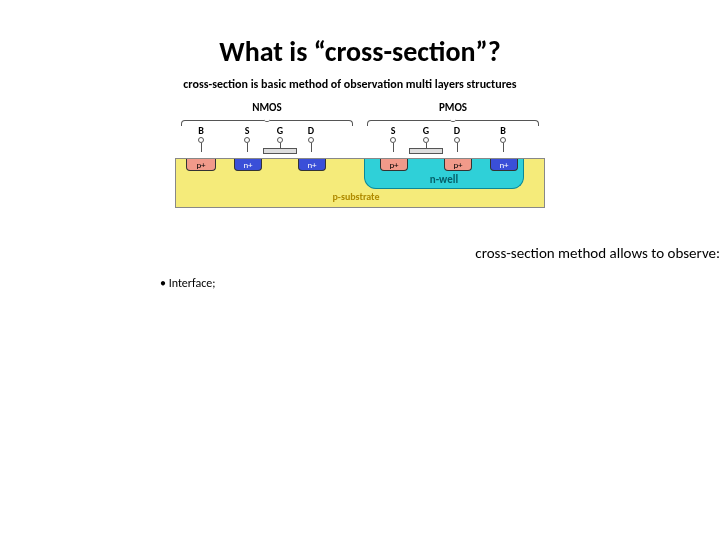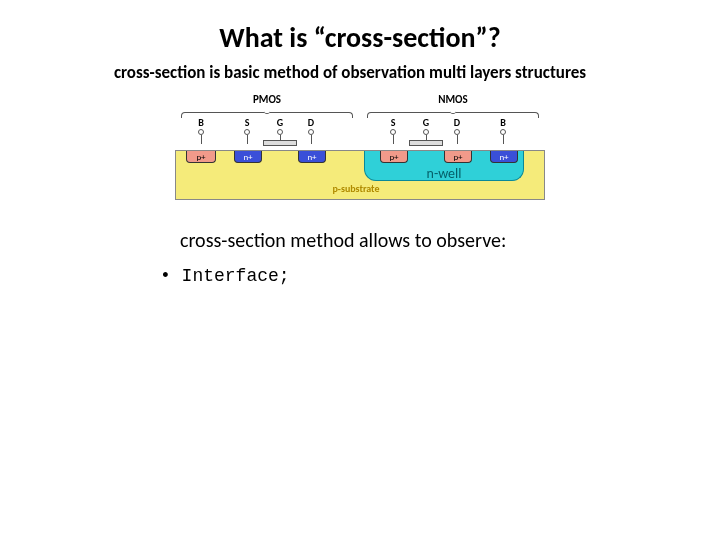--- a/index.html
+++ b/index.html
@@ -8,25 +8,25 @@
     height: 540px;
     background: #fff;
     font-family: Calibri, Arial, sans-serif;
     color: #000;
     position: relative;
   }
   .title {
     text-align: center;
     font-size: 28px;
     font-weight: bold;
-    padding-top: 20px;
+    padding-top: 34px;
   }
   .subtitle {
     text-align: center;
-    font-size: 17px;
+    font-size: 12px;
     font-weight: bold;
     padding: 8px 60px 10px 40px;
     line-height: 1.2;
   }
   
   .diagram {
     width: 370px;
     margin: 0 auto;
     position: relative;
   }
@@ -135,56 +135,56 @@
     position: absolute;
     left: 0; right: 8px; bottom: 4px;
     text-align: center;
     font-size: 10px; font-weight: bold;
     color: #b08b00;
   }
   .nwell-label {
     position: absolute;
     left: 0; right: 0; top: 14px;
     text-align: center;
-    font-size: 14px; font-weight: normal;
+    font-size: 11px; font-weight: bold;
     color: #05606a;
   }
   
   .observe {
-    margin: 28px 0 0 180px;
-    font-size: 20px;
+    margin: 36px 0 0 180px;
+    font-size: 15px;
+    text-align: right;
   }
   .bullets {
     margin: 12px 0 16px 160px;
-    font-size: 18px;
-    font-family: Liberation Mono, monospace;
+    font-size: 12px;
   }
   .bullets li {
     list-style: none;
     margin: 14px 0;
   }
   .bullets li::before {
     content: "• ";
   }
 </style>
 </head>
 <body>
 
 <h1 class="title">What is “cross-section”?</h1>
 <div class="subtitle">cross-section is basic method of observation multi layers structures</div>
 
 <div class="diagram">
 
   <div class="brackets">
     <div class="bracket-group">
+      <div class="bracket-label">NMOS</div>
+      <div class="curly"></div>
+    </div>
+    <div class="bracket-group">
       <div class="bracket-label">PMOS</div>
-      <div class="curly"></div>
-    </div>
-    <div class="bracket-group">
-      <div class="bracket-label">NMOS</div>
       <div class="curly"></div>
     </div>
   </div>
 
   <div class="pinrow">
 
     <div class="pin" style="left:18px">
       <span class="lbl">B</span>
       <div class="circ"></div>
         <div class="stem"></div>

